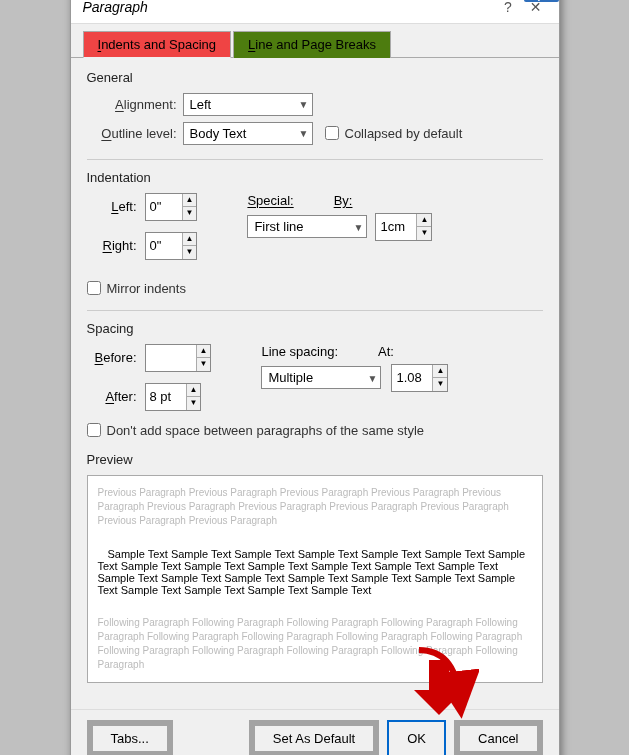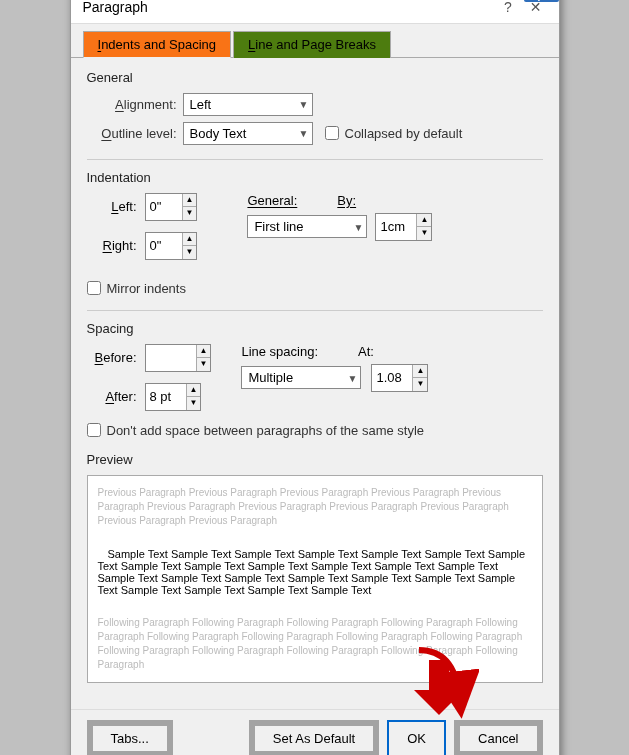--- a/index.html
+++ b/index.html
@@ -24,20 +24,21 @@
       background: #ffffff;
       display: flex;
       align-items: center;
       justify-content: space-between;
       padding: 8px 12px 6px 12px;
       border-bottom: 1px solid #ddd;
     }
     .title-bar-left {
       display: flex;
       gap: 8px;
+      font-style: italic;
     }
     .title-text {
       font-size: 14px;
       font-weight: 400;
     }
     .title-bar-right {
       display: flex;
       align-items: center;
       gap: 8px;
     }
@@ -79,21 +80,21 @@
       padding: 5px 14px;
       cursor: pointer;
       border: 1px solid #aaa;
       border-bottom: none;
       background: #4d7c0f;
       font-size: 13px;
       position: relative;
       bottom: -1px;
     }
     .tab.active {
-      background: #f97316;
+      background: #ef4444;
       border-bottom: 1px solid #f0f0f0;
       z-index: 1;
     }
     .tab-underline {
       text-decoration: underline;
       text-underline-offset: 2px;
     }
     .content {
       padding: 12px 16px;
     }
@@ -363,21 +364,21 @@
               <div class="spinner-buttons">
                 <button class="spin-btn">▲</button>
                 <button class="spin-btn">▼</button>
               </div>
             </div>
           </div>
         </div>
 
         <div style="display:flex; flex-direction:column; gap:5px; margin-left:30px;">
           <div style="display:flex; align-items:center; gap:40px;">
-            <span class="special-label">General:</span>
+            <span class="special-label">Special:</span>
             <span class="by-label">By:</span>
           </div>
           <div style="display:flex; align-items:center; gap:8px;">
             <div class="select-wrapper">
               <select style="min-width:120px;">
                 <option>First line</option>
                 <option>Hanging</option>
                 <option>(none)</option>
               </select>
               <span class="select-arrow">▼</span>
@@ -397,21 +398,21 @@
         <input type="checkbox" style="">
         <span class="checkbox-label">Mirror indents</span>
       </div>
     </div>
 
     <hr class="divider">
 
     <div class="section">
       <div class="section-title">Spacing</div>
 
-      <div style="display:flex; align-items:flex-start;">
+      <div style="display:flex; gap:20px; align-items:flex-start;">
 
         <div style="display:flex; flex-direction:column; gap:5px;">
           <div class="inline-row">
             <span class="label-fixed" style="width:50px; text-align:right;"><span class="underline-first">B</span>efore:</span>
             <div class="spinner-input">
               <input type="text" value="0 pt" style="width: 40px; padding-left: 46px;">
               <div class="spinner-buttons">
                 <button class="spin-btn">▲</button>
                 <button class="spin-btn">▼</button>
               </div>

